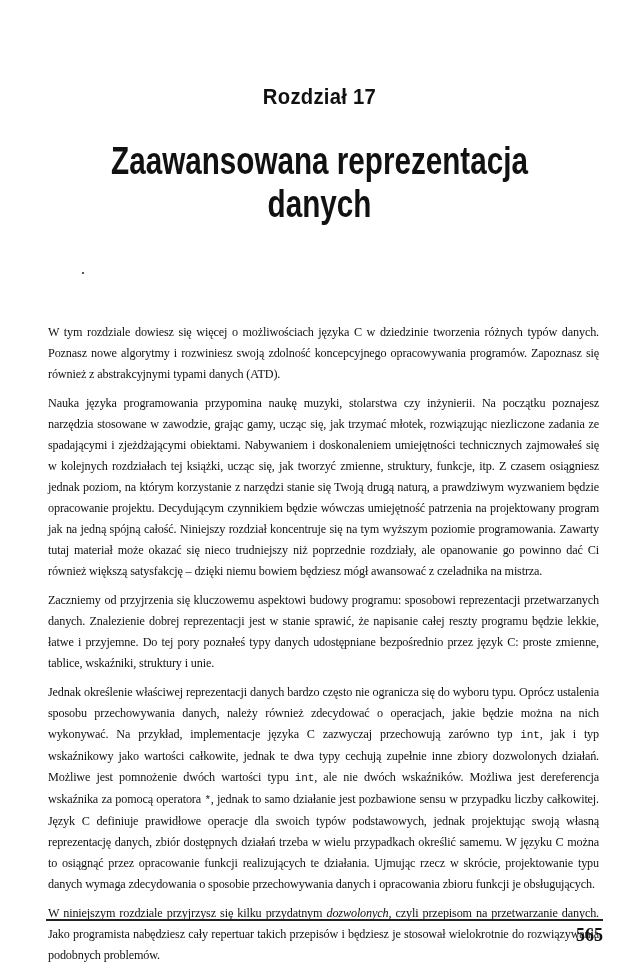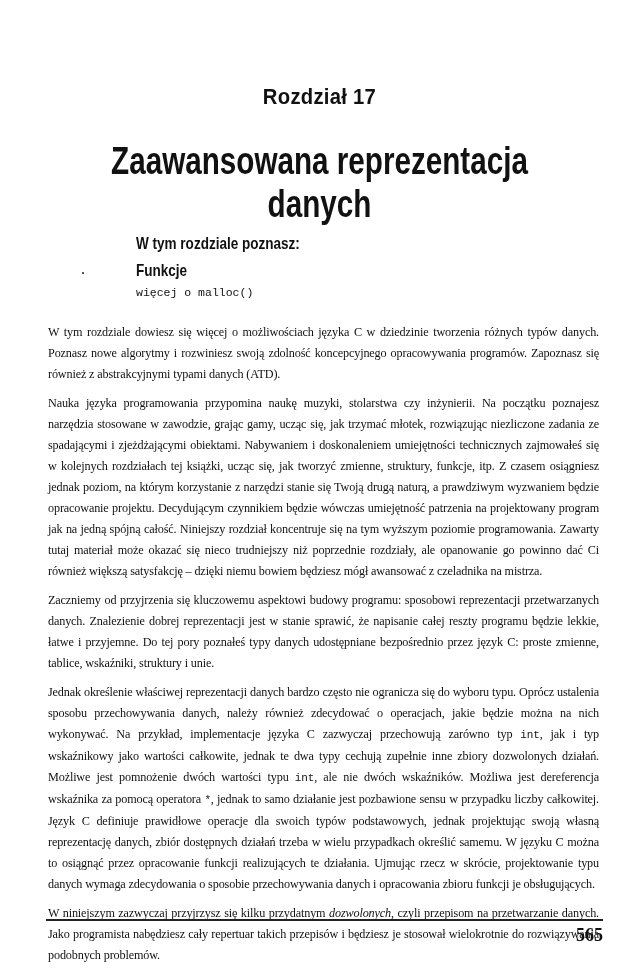--- a/index.html
+++ b/index.html
@@ -46,34 +46,29 @@
 </head>
 <body>
 
 <div class="page">
 
   <div class="chapter-label">Rozdział 17</div>
   <div class="chapter-title">Zaawansowana reprezentacja danych</div>
 
   <div class="bullet-dot"></div>
 
-  <div class="intro-box">
-    <div class="intro-heading">W tym rozdziale poznasz:</div>
-    <div class="intro-topic">Funkcje</div>
-    <div class="intro-item">więcej o malloc()</div>
-  </div>
 
   <div class="body-text">
     <p>W tym rozdziale dowiesz się więcej o możliwościach języka C w dziedzinie tworzenia różnych typów danych. Poznasz nowe algorytmy i rozwiniesz swoją zdolność koncepcyjnego opracowywania programów. Zapoznasz się również z abstrakcyjnymi typami danych (ATD).</p>
     <p>Nauka języka programowania przypomina naukę muzyki, stolarstwa czy inżynierii. Na początku poznajesz narzędzia stosowane w zawodzie, grając gamy, ucząc się, jak trzymać młotek, rozwiązując niezliczone zadania ze spadającymi i zjeżdżającymi obiektami. Nabywaniem i doskonaleniem umiejętności technicznych zajmowałeś się w kolejnych rozdziałach tej książki, ucząc się, jak tworzyć zmienne, struktury, funkcje, itp. Z czasem osiągniesz jednak poziom, na którym korzystanie z narzędzi stanie się Twoją drugą naturą, a prawdziwym wyzwaniem będzie opracowanie projektu. Decydującym czynnikiem będzie wówczas umiejętność patrzenia na projektowany program jak na jedną spójną całość. Niniejszy rozdział koncentruje się na tym wyższym poziomie programowania. Zawarty tutaj materiał może okazać się nieco trudniejszy niż poprzednie rozdziały, ale opanowanie go powinno dać Ci również większą satysfakcję – dzięki niemu bowiem będziesz mógł awansować z czeladnika na mistrza.</p>
     <p>Zaczniemy od przyjrzenia się kluczowemu aspektowi budowy programu: sposobowi reprezentacji przetwarzanych danych. Znalezienie dobrej reprezentacji jest w stanie sprawić, że napisanie całej reszty programu będzie lekkie, łatwe i przyjemne. Do tej pory poznałeś typy danych udostępniane bezpośrednio przez język C: proste zmienne, tablice, wskaźniki, struktury i unie.</p>
     <p>
       <span>Jednak określenie właściwej reprezentacji danych bardzo często nie ogranicza się do wyboru typu. Oprócz ustalenia sposobu przechowywania danych, należy również zdecydować o operacjach, jakie będzie można na nich wykonywać. Na przykład, implementacje języka C zazwyczaj przechowują zarówno typ </span><code>int</code><span>, jak i typ wskaźnikowy jako wartości całkowite, jednak te dwa typy cechują zupełnie inne zbiory dozwolonych działań. Możliwe jest pomnożenie dwóch wartości typu </span><code>int</code><span>, ale nie dwóch wskaźników. Możliwa jest dereferencja wskaźnika za pomocą operatora </span><code>*</code><span>, jednak to samo działanie jest pozbawione sensu w przypadku liczby całkowitej. Język C definiuje prawidłowe operacje dla swoich typów podstawowych, jednak projektując swoją własną reprezentację danych, zbiór dostępnych działań trzeba w wielu przypadkach określić samemu. W języku C można to osiągnąć przez opracowanie funkcji realizujących te działania. Ujmując rzecz w skrócie, projektowanie typu danych wymaga zdecydowania o sposobie przechowywania danych i opracowania zbioru funkcji je obsługujących.</span>
     </p>
     <p>
-      <span>W niniejszym zazwyczaj przyjrzysz się kilku przydatnym </span><em>dozwolonych</em><span>, czyli przepisom na przetwarzanie danych. Jako programista nabędziesz cały repertuar takich przepisów i będziesz je stosował wielokrotnie do rozwiązywania podobnych problemów.</span>
+      <span>W niniejszym rozdziale przyjrzysz się kilku przydatnym </span><em>dozwolonych</em><span>, czyli przepisom na przetwarzanie danych. Jako programista nabędziesz cały repertuar takich przepisów i będziesz je stosował wielokrotnie do rozwiązywania podobnych problemów.</span>
     </p>
   </div>
 
   <div class="footer-rule"></div>
   <div class="page-number">565</div>
 
 </div>
 
 </body></html>

